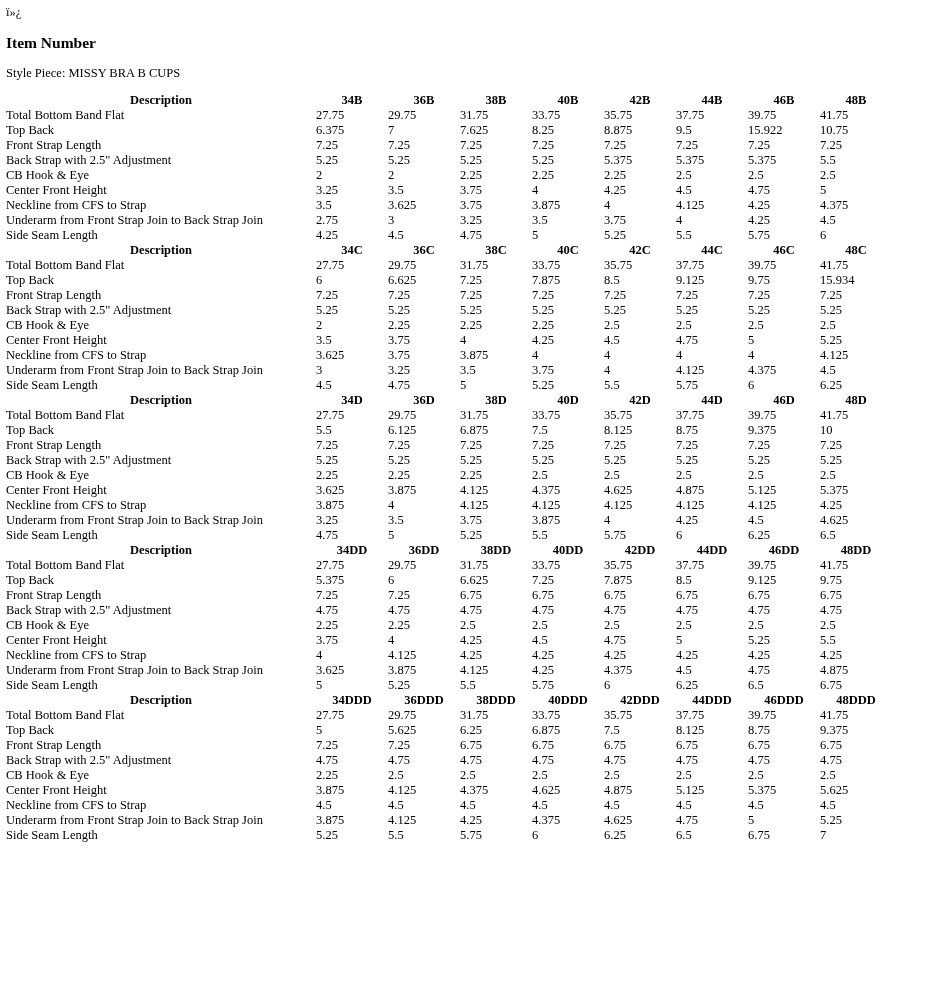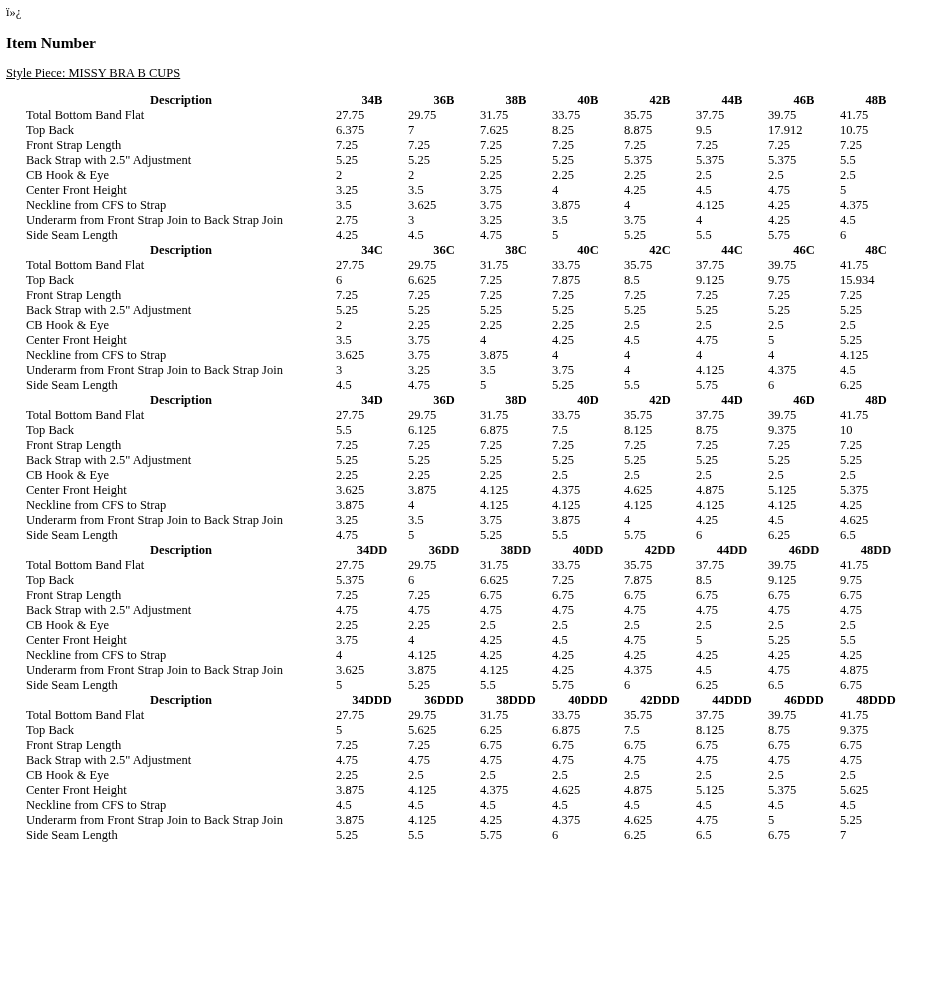--- a/index.html
+++ b/index.html
@@ -23,27 +23,25 @@
   .doc-title {
     font-size: 15.5px;
     font-weight: bold;
     margin: 14px 0 0 0;
     line-height: 19px;
   }
   .style-piece {
     font-size: 12.5px;
     margin: 14px 0 12px 0;
     line-height: 15px;
-    text-decoration: underline;
   }
   table.size-table {
     border-collapse: collapse;
     table-layout: fixed;
     width: 886px;
-    margin-left: 20px;
   }
   table.size-table th,
   table.size-table td {
     padding: 0;
     font-size: 12.5px;
     line-height: 15px;
     height: 15px;
     text-align: left;
     vertical-align: top;
     white-space: nowrap;
@@ -106,21 +104,21 @@
               <td>41.75</td>
             </tr>
             <tr>
               <td>Top Back</td>
               <td>6.375</td>
               <td>7</td>
               <td>7.625</td>
               <td>8.25</td>
               <td>8.875</td>
               <td>9.5</td>
-              <td>17.912</td>
+              <td>15.922</td>
               <td>10.75</td>
             </tr>
             <tr>
               <td>Front Strap Length</td>
               <td>7.25</td>
               <td>7.25</td>
               <td>7.25</td>
               <td>7.25</td>
               <td>7.25</td>
               <td>7.25</td>

